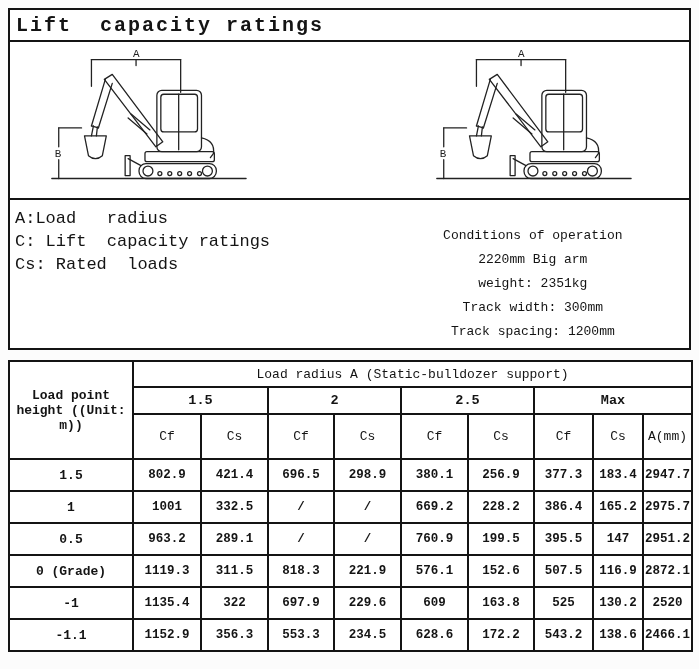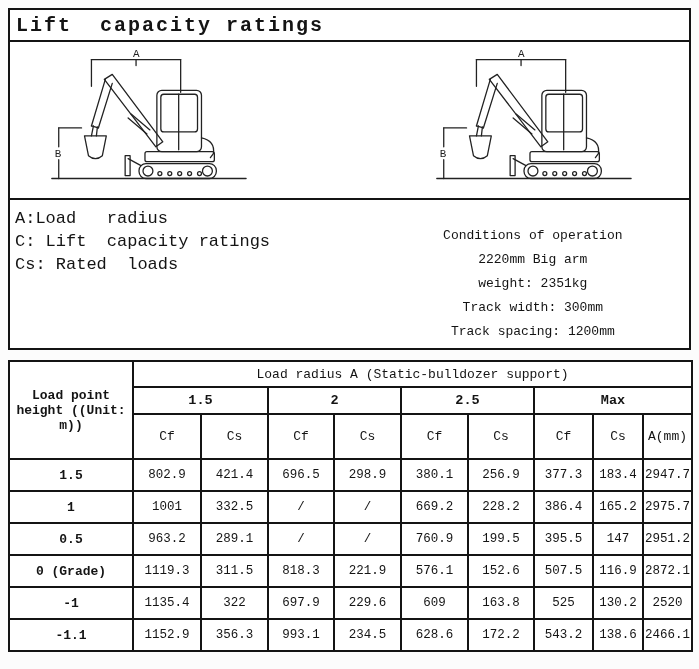--- a/index.html
+++ b/index.html
@@ -54,21 +54,21 @@
   tr.hrow3 { height: 45px; }
   tr.drow  { height: 32px; }
   th.corner {
     text-align: left; font-weight: bold; font-size: 13px;
     padding: 2px 2px 2px 4px; line-height: 15px; border-radius: 27px;
   }
   th.span-h { font-weight: normal; font-size: 13px; }
   th.group-h { font-weight: bold; font-size: 13.5px; }
   th.sub-h { font-weight: normal; font-size: 13px; }
   th.row-label { font-weight: bold; font-size: 13px; }
-  td.val { font-weight: normal; }
+  td.val { font-weight: bold; }
 </style>
 </head>
 <body>
 
 <div class="page">
 
   <div class="panel">
 
     <div class="title-bar">Lift  capacity ratings</div>
 
@@ -258,21 +258,21 @@
       <td class="val">609</td>
       <td class="val">163.8</td>
       <td class="val">525</td>
       <td class="val">130.2</td>
       <td class="val">2520</td>
     </tr>
     <tr class="drow">
       <th class="row-label">-1.1</th>
       <td class="val">1152.9</td>
       <td class="val">356.3</td>
-      <td class="val">993.1</td>
+      <td class="val">553.3</td>
       <td class="val">234.5</td>
       <td class="val">628.6</td>
       <td class="val">172.2</td>
       <td class="val">543.2</td>
       <td class="val">138.6</td>
       <td class="val">2466.1</td>
     </tr>
   </tbody>
     </table>
 </div>

